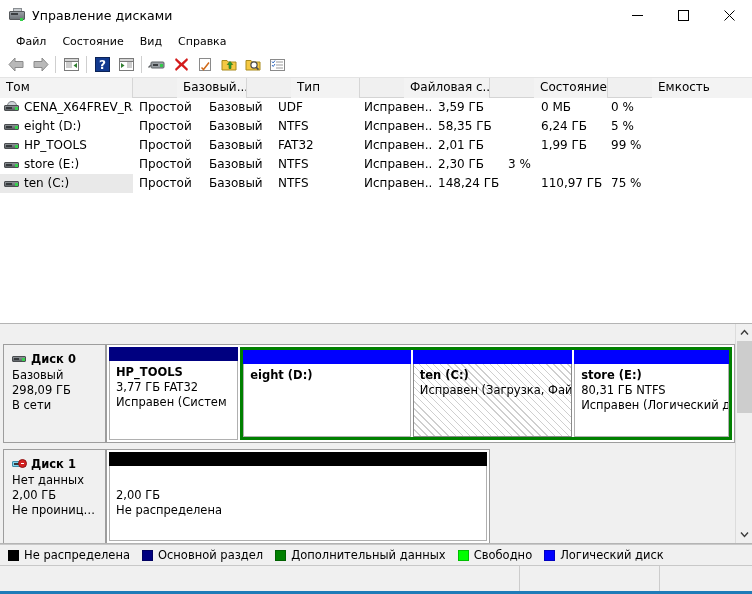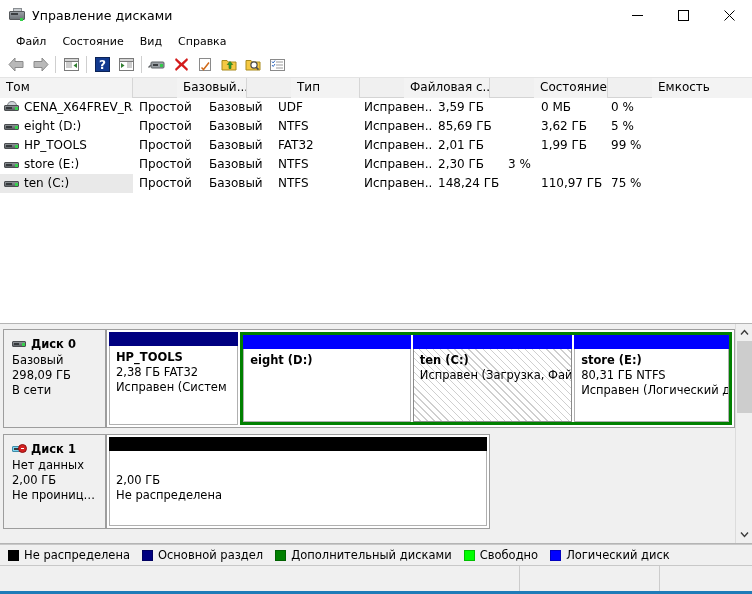--- a/index.html
+++ b/index.html
@@ -185,21 +185,21 @@
     display: flex;
     background: #f0f0f0;
     position: relative;
     overflow: hidden;
     border-bottom: 1px solid #b4b4b4;
   }
   .graphinner {
     flex: 1 1 auto;
     position: relative;
     overflow: hidden;
-    padding: 5px 0 0 3px;
+    padding: 20px 0 0 3px;
   }
 
   .diskrow {
     display: flex;
     margin-bottom: 6px;
   }
   .diskinfo {
     width: 103px;
     flex: 0 0 103px;
     background: #f0f0f0;
@@ -491,22 +491,22 @@
           <span class="hdd-b"></span>
             <span class="hdd-slot"></span>
             <span class="hdd-led"></span>
         </span>
         <span>eight (D:)</span>
       </div>
       <div class="lcell" style="width:70px;flex:0 0 70px">Простой</div>
       <div class="lcell" style="width:69px;flex:0 0 69px">Базовый</div>
       <div class="lcell" style="width:86px;flex:0 0 86px">NTFS</div>
       <div class="lcell" style="width:74px;flex:0 0 74px">Исправен...</div>
-      <div class="lcell" style="width:103px;flex:0 0 103px">85,69 ГБ</div>
-      <div class="lcell" style="width:70px;flex:0 0 70px">3,62 ГБ</div>
+      <div class="lcell" style="width:103px;flex:0 0 103px">58,35 ГБ</div>
+      <div class="lcell" style="width:70px;flex:0 0 70px">6,24 ГБ</div>
       <div class="lcell" style="width:85px;flex:0 0 85px">5 %</div>
     </div>
 
     <div class="lrow">
       <div class="lcell c-vol" style="width:133px;flex:0 0 133px;display:flex;align-items:center;padding-left:4px">
         <span class="volicon">
           <span class="hdd-b"></span>
             <span class="hdd-slot"></span>
             <span class="hdd-led"></span>
         </span>
@@ -574,21 +574,21 @@
           <div class="diline">298,09 ГБ</div>
           <div class="diline">В сети</div>
         </div>
 
         <div class="disktrack">
 
           <div class="part" style="flex:2.01 1 0">
             <div class="capbar" style="background:#000080"></div>
             <div class="partbody">
               <div class="pname">HP_TOOLS</div>
-              <div class="pline">2,38 ГБ FAT32</div>
+              <div class="pline">3,77 ГБ FAT32</div>
               <div class="pline">Исправен (Систем</div>
             </div>
           </div>
 
           <div class="part extwrap" style="flex:7.56 1 0">
             <div style="display:flex;height:100%;width:100%">
 
               <div class="part" style="flex:2.63 1 0">
                 <div class="capbar" style="background:#0000ff"></div>
                 <div class="partbody">
@@ -666,21 +666,21 @@
     <div class="lgitem">
       <span class="lgsw" style="background:#000000"></span>
       <span>Не распределена</span>
     </div>
     <div class="lgitem">
       <span class="lgsw" style="background:#000080"></span>
       <span>Основной раздел</span>
     </div>
     <div class="lgitem">
       <span class="lgsw" style="background:#008000"></span>
-      <span>Дополнительный дисками</span>
+      <span>Дополнительный данных</span>
     </div>
     <div class="lgitem">
       <span class="lgsw" style="background:#00ff00"></span>
       <span>Свободно</span>
     </div>
     <div class="lgitem">
       <span class="lgsw" style="background:#0000ff"></span>
       <span>Логический диск</span>
     </div>
   </div>

